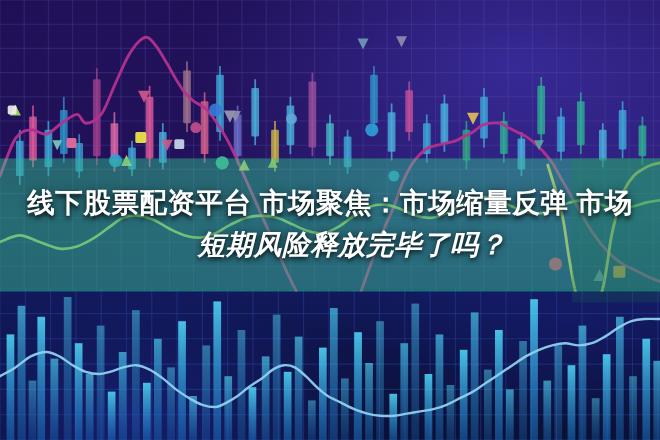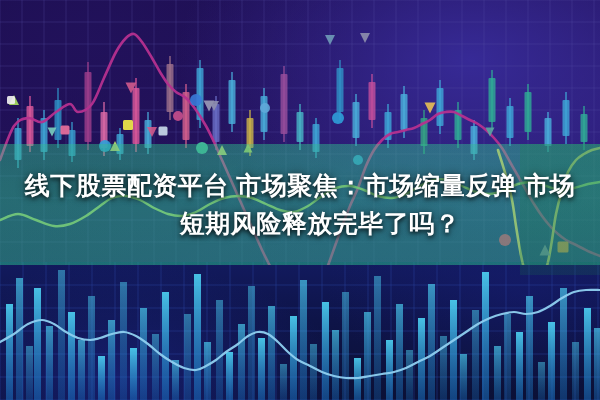--- a/index.html
+++ b/index.html
@@ -50,21 +50,21 @@
   }
   #headline .line{
     color:#ffffff;
     font-size:25px;
     font-weight:700;
     letter-spacing:.5px;
     line-height:1.45;
     text-shadow:0 2px 4px rgba(0,0,0,.75),0 0 10px rgba(0,0,0,.45);
     white-space:nowrap;
   }
-  #headline .line2{padding-left:40px;}
+  #headline .line2{padding-left:40px;font-style:italic;}
 </style>
 </head>
 <body>
 
 <div id="stage">
 
   <div id="bg-upper"></div>
   <div id="bg-lower"></div>
 
   <svg class="layer" id="chart-svg" viewBox="0 0 600 400" width="600" height="400" preserveAspectRatio="none">

